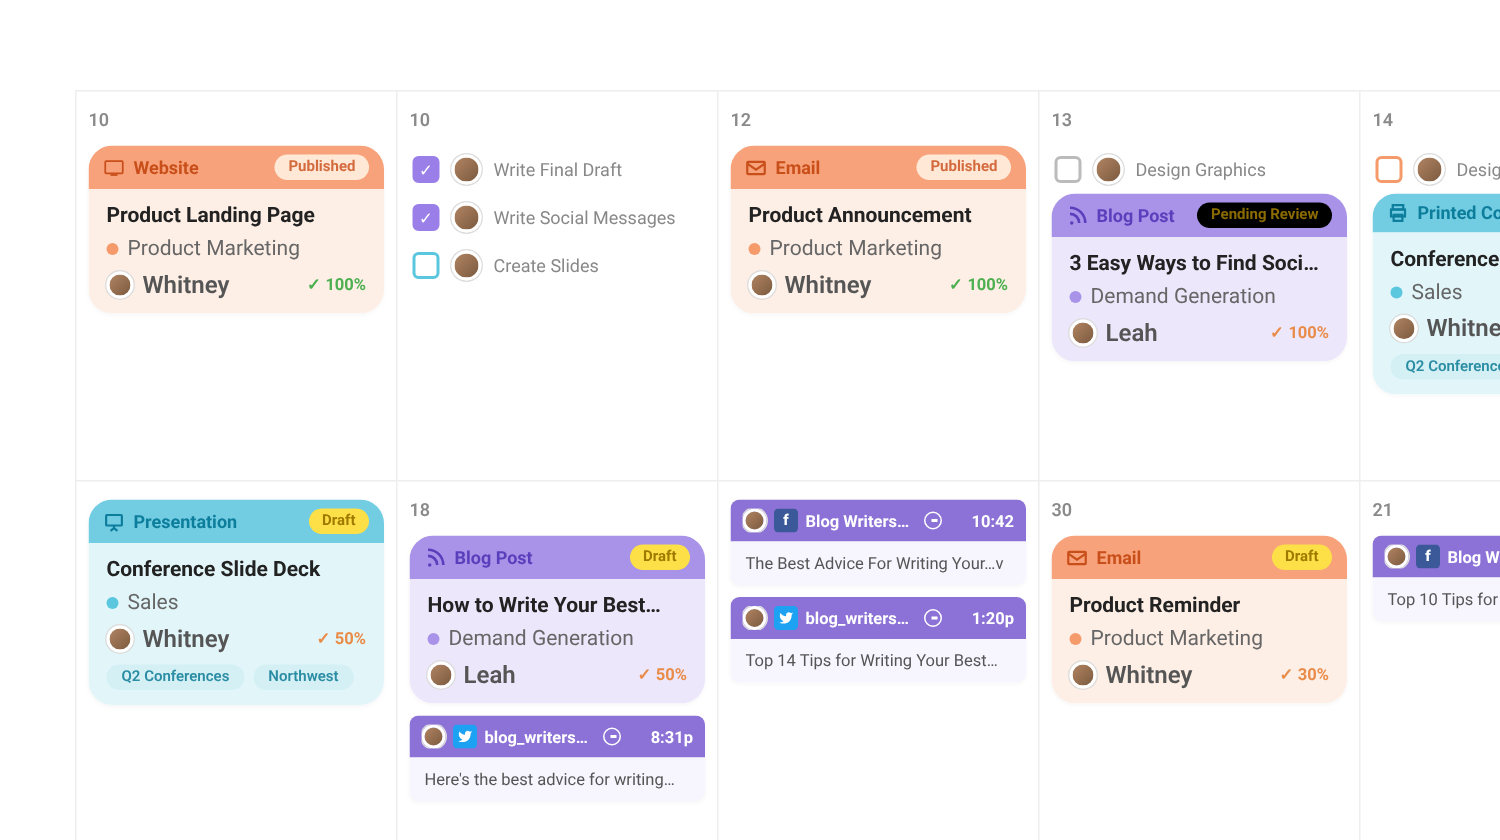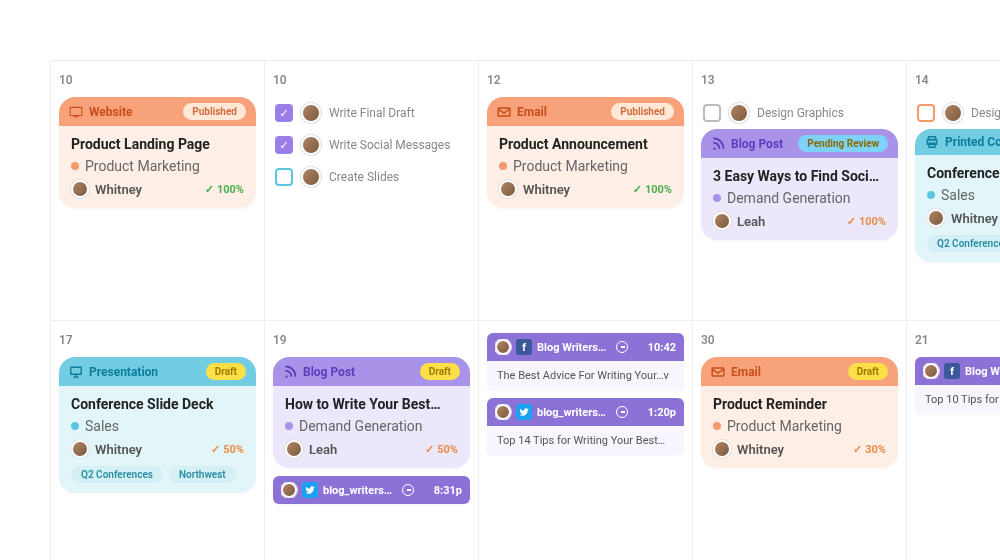--- a/index.html
+++ b/index.html
@@ -8,27 +8,27 @@
   .day { border-left: 1px solid #eee; border-top: 1px solid #eee; padding: 12px 8px 8px 8px; position: relative; }
   .day-number { font-size: 12px; color: #8a8a8a; margin-bottom: 10px; font-weight: 600; }
 
   
   .card { border-radius: 16px; margin-bottom: 8px; box-shadow: 0 1px 3px rgba(0,0,0,0.04); overflow: hidden; }
   .card-header { display: flex; align-items: center; justify-content: space-between; padding: 6px 10px; font-size: 12px; font-weight: 700; }
   .card-header .label { display: flex; align-items: center; gap: 6px; }
   .status-pill { font-size: 10px; font-weight: 700; padding: 3px 9px; border-radius: 999px; background: #fff3c4; color: #a07a00; }
   .status-pill.published { background: #ffe8d6; color: #d46b3e; }
   .status-pill.draft { background: #fde047; color: #a07a00; }
-  .status-pill.pendingreview { background: #7dd3fc; color: #8a6b00; }
+  .status-pill.pendingreview { background: #000000; color: #8a6b00; }
   .card-body { padding: 10px 12px 10px 12px; }
   .card-title { font-size: 14px; font-weight: 700; color: #222; margin-bottom: 6px; white-space: nowrap; overflow: hidden; text-overflow: ellipsis; }
   .meta-row { display: flex; align-items: center; gap: 6px; font-size: 14px; color: #666; margin-bottom: 6px; }
   .dot { width: 8px; height: 8px; border-radius: 50%; display: inline-block; }
   .assignee-row { display: flex; align-items: center; justify-content: space-between; }
-  .assignee { display: flex; align-items: center; gap: 6px; font-size: 13px; font-weight: 600; color: #555; }
+  .assignee { display: flex; align-items: center; gap: 6px; font-size: 16px; font-weight: 600; color: #555; }
   .avatar { width: 18px; height: 18px; border-radius: 50%; background: linear-gradient(135deg,#b08462,#7c5a3f); border: 2px solid #fff; box-shadow: 0 0 0 1px #ddd; flex-shrink: 0; }
   .progress { font-size: 11px; font-weight: 700; color: #e98c4a; display: flex; align-items: center; gap: 3px; }
   .progress.green { color: #4caf50; }
   .check-icon { font-weight: 900; }
 
   
   .tags { display: flex; gap: 6px; margin-top: 8px; flex-wrap: wrap; }
   .tag { font-size: 10px; background: #d4f0f5; color: #2b8da3; padding: 3px 10px; border-radius: 999px; font-weight: 600; }
 
   
@@ -229,21 +229,20 @@
           </span>
         </div>
         <div class="tags">
           <span class="tag">Q2 Conferences</span>
         </div>
       </div>
     </div>
   </div>
 
   <div class="day">
-    <div class="day-number">17</div>
     <div class="card">
       <div class="card-header hdr-cyan">
         <span class="label">
           <span class="icon">
               <svg width="14" height="14" viewBox="0 0 24 24" fill="none" stroke="#0d7d9c" stroke-width="2.5">
                 <rect x="3" y="4" width="18" height="12" rx="1"></rect>
                 <path d="M12 16v3M8 22l4-3 4 3"></path>
               </svg>
             </span>
           <span>Presentation</span>
@@ -268,21 +267,21 @@
         </div>
         <div class="tags">
           <span class="tag">Q2 Conferences</span>
           <span class="tag">Northwest</span>
         </div>
       </div>
     </div>
   </div>
 
   <div class="day">
-    <div class="day-number">19</div>
+    <div class="day-number">18</div>
     <div class="card">
       <div class="card-header hdr-purple">
         <span class="label">
           <span class="icon">
               <svg width="14" height="14" viewBox="0 0 24 24" fill="#5a3fbd">
                 <path d="M4 11a9 9 0 019 9h3A12 12 0 004 8v3zm0-7a16 16 0 0116 16h3A19 19 0 004 1v3zm2 14a2 2 0 110 4 2 2 0 010-4z"></path>
               </svg>
             </span>
           <span>Blog Post</span>
         </span>
@@ -315,20 +314,21 @@
                 <path d="M23 3a10.9 10.9 0 01-3.14 1.53A4.48 4.48 0 0012 8v1A10.66 10.66 0 013 4s-4 9 5 13a11.64 11.64 0 01-7 2c9 5 20 0 20-11.5a4.5 4.5 0 000-.5A7.72 7.72 0 0023 3z"></path>
               </svg>
             </span>
           <span class="handle">blog_writers…</span>
         </span>
         <span class="time">
             <span class="clock-icon"></span>
             <span>8:31p</span>
           </span>
       </div>
+      <div class="social-body">Here's the best advice for writing…</div>
     </div>
   </div>
 
   <div class="day">
     <div class="social-card">
       <div class="social-header">
         <span class="left">
           <span class="avatar sm"></span>
           <span class="social-icon">f</span>
           <span class="handle">Blog Writers…</span>

